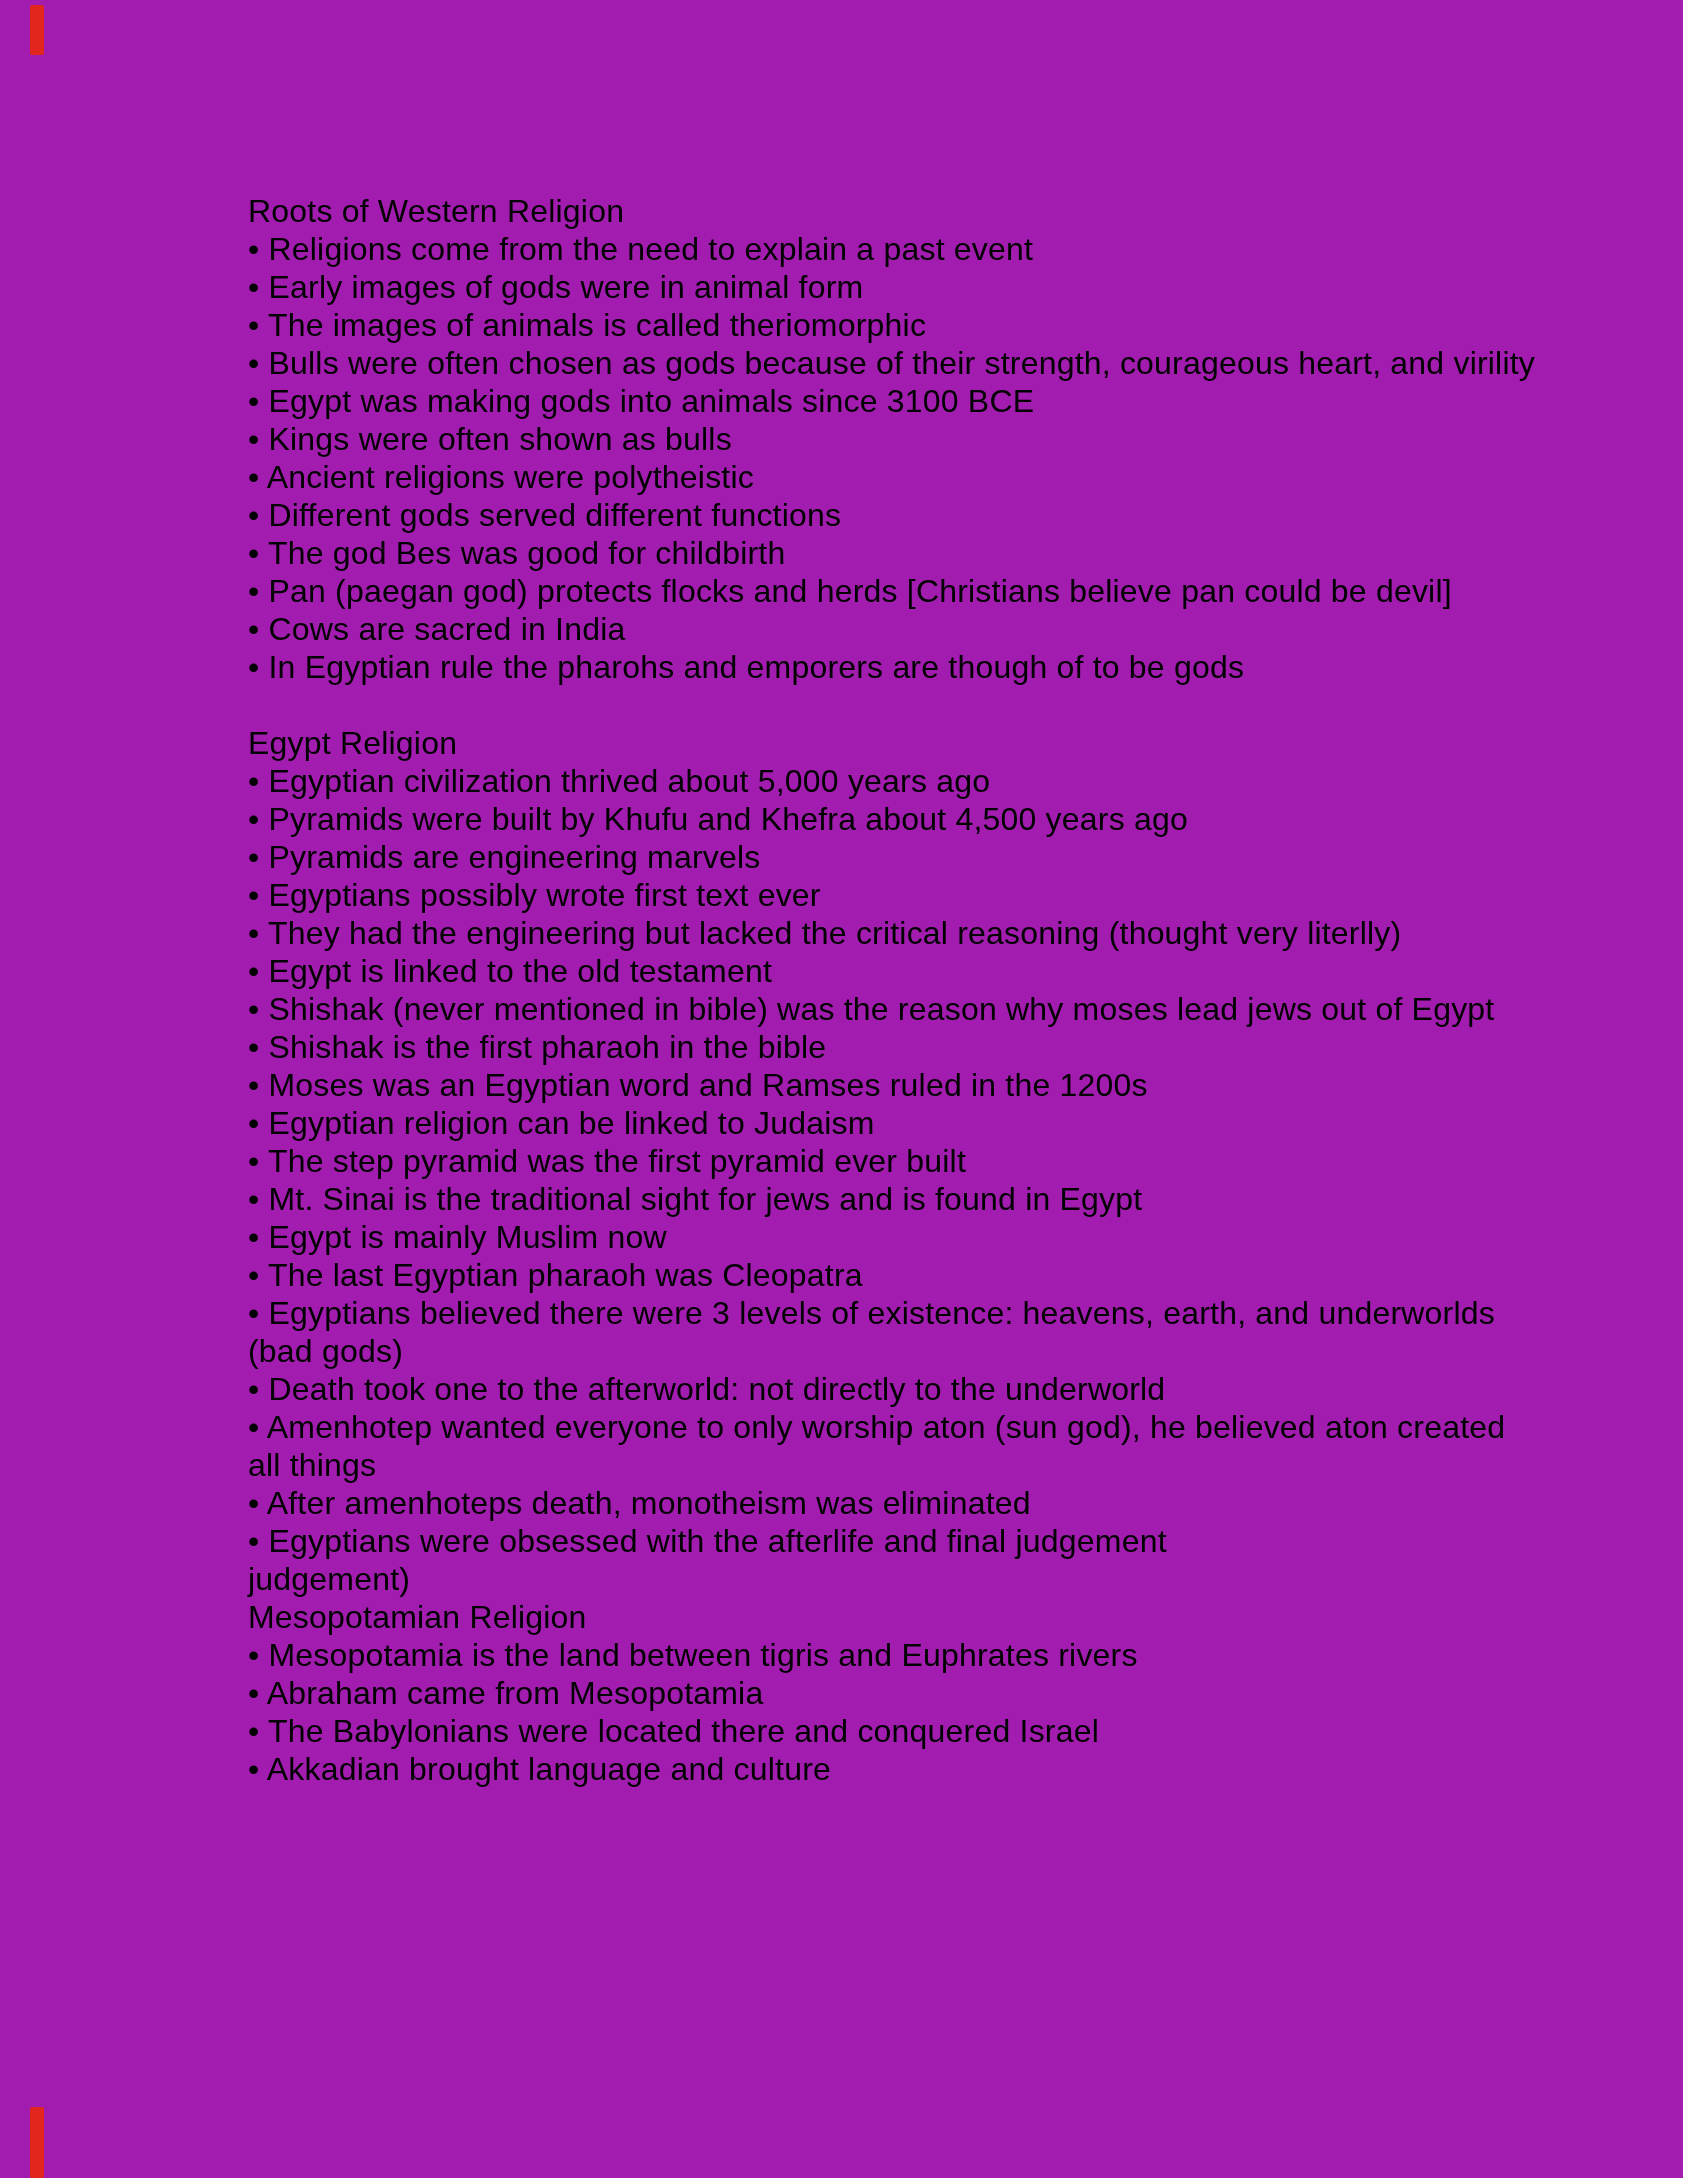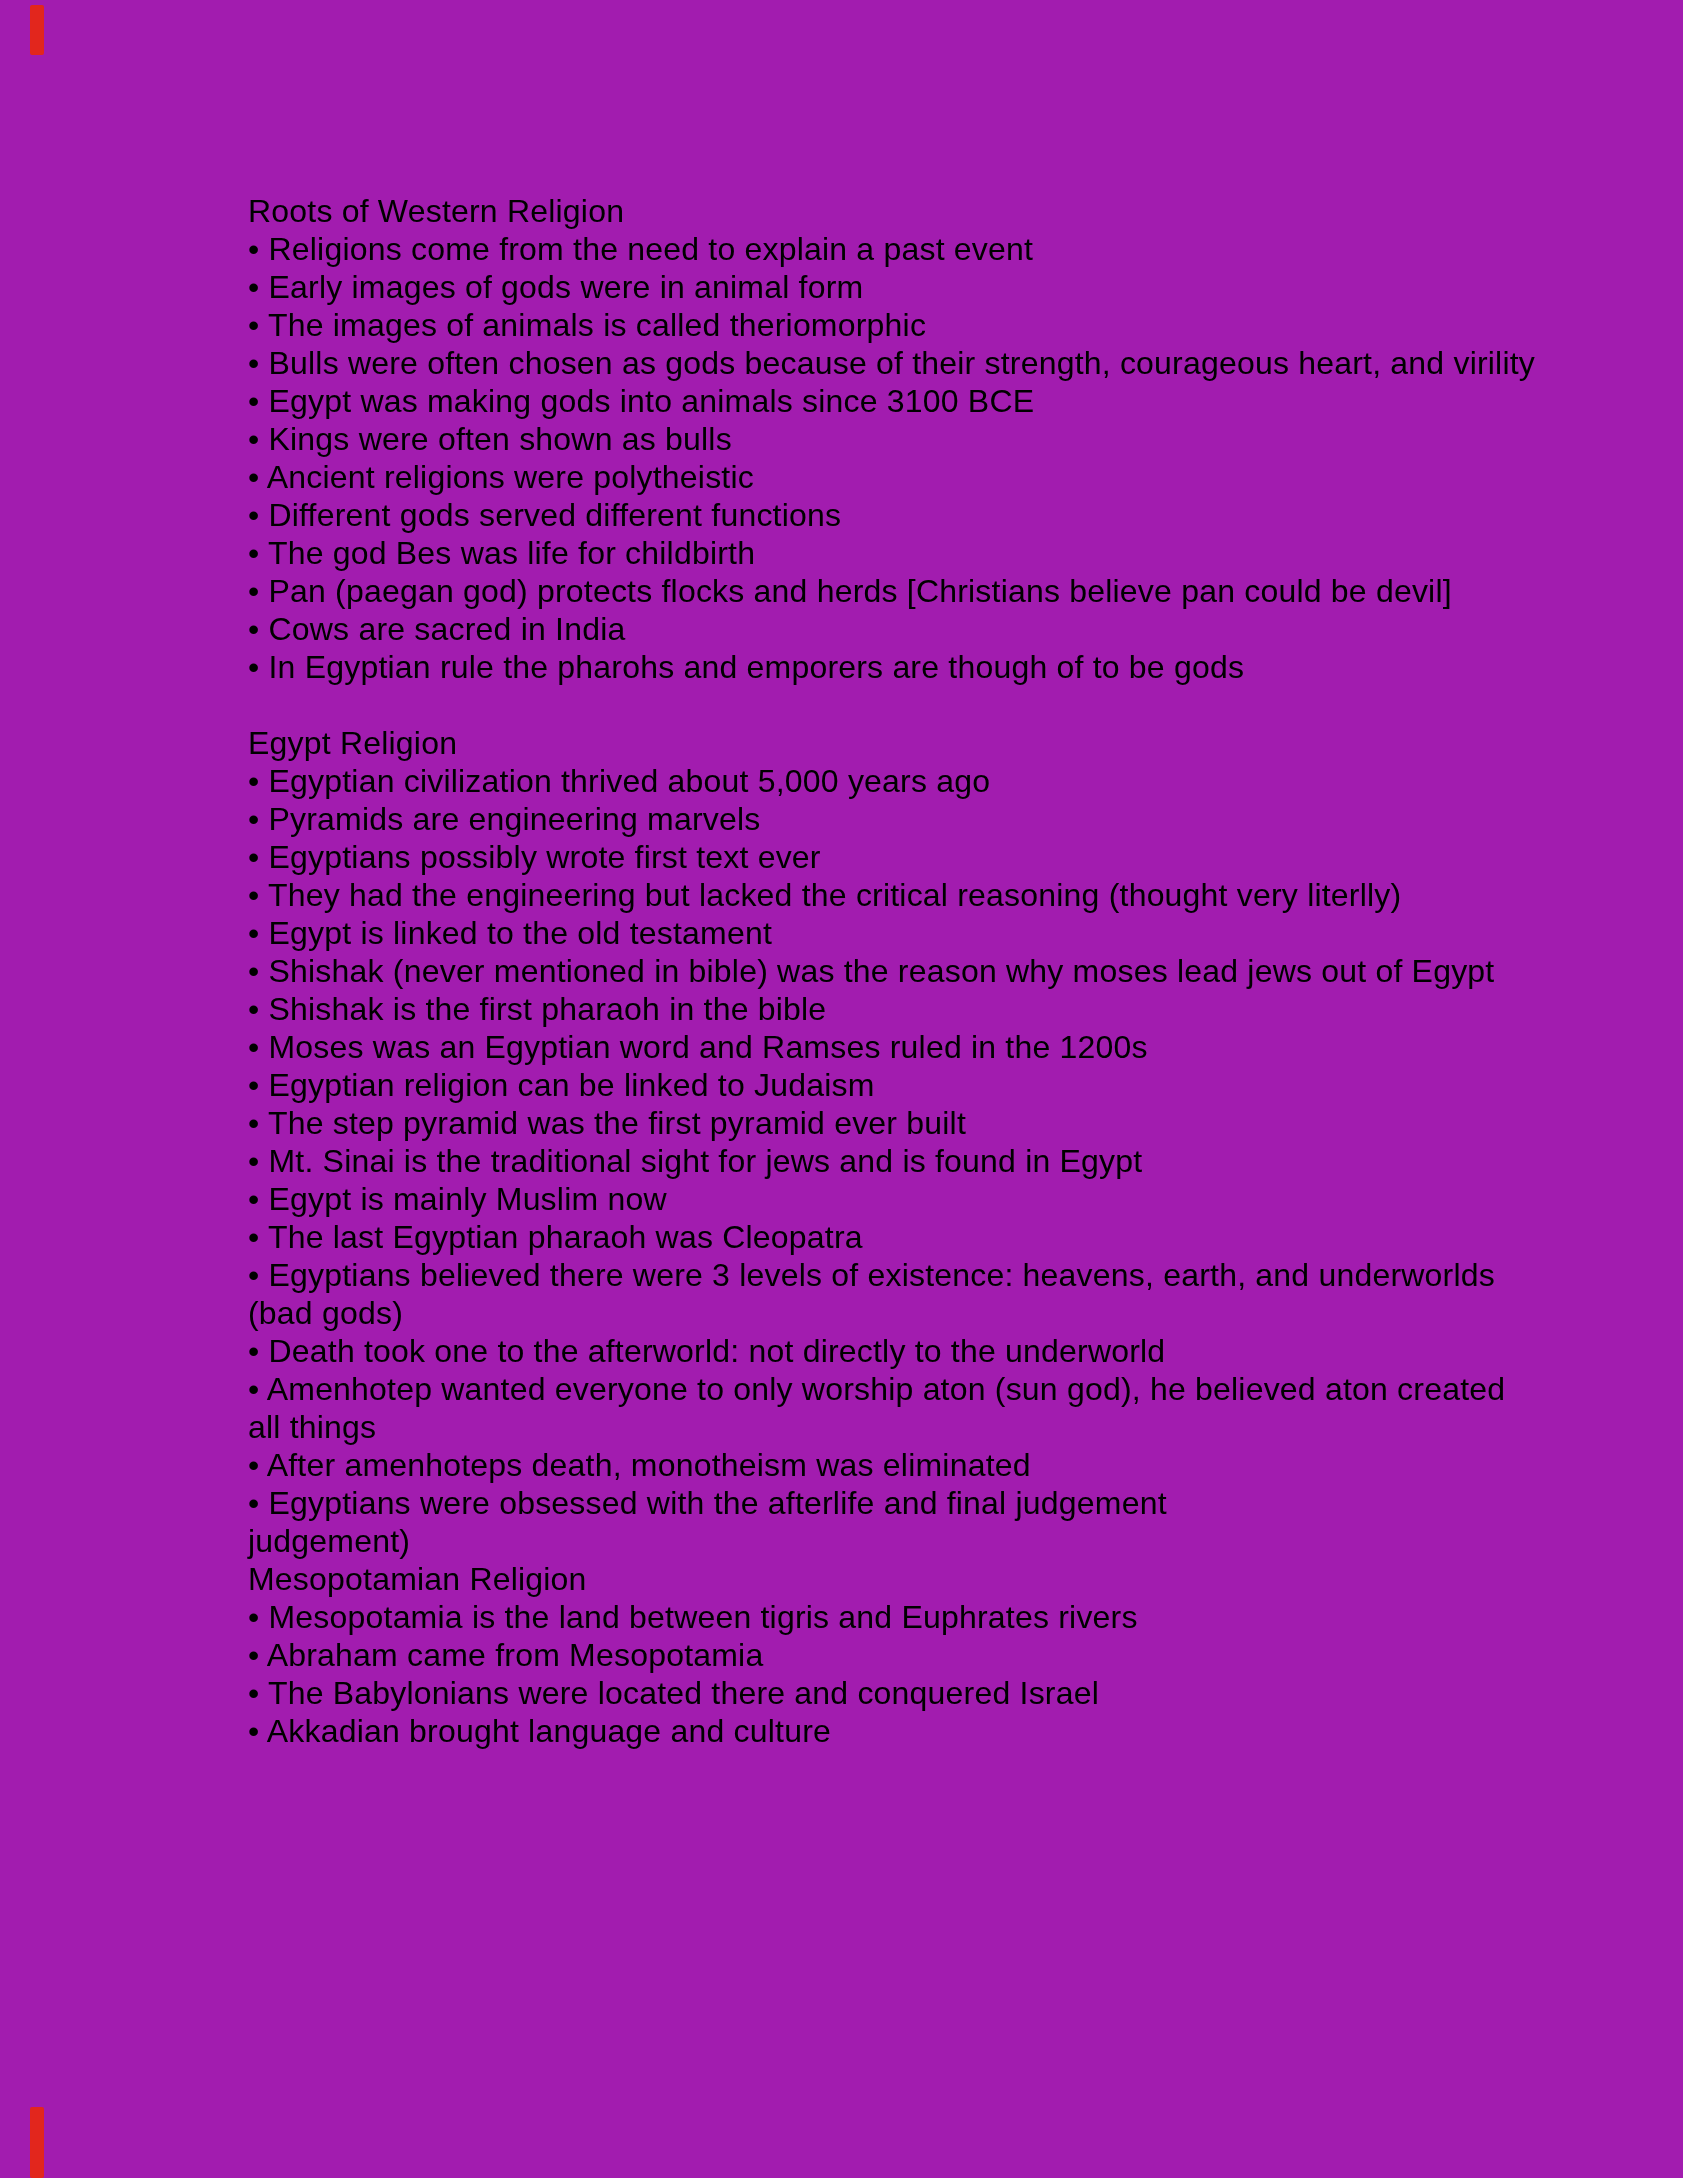--- a/index.html
+++ b/index.html
@@ -54,27 +54,28 @@
   <div class="content">
       <div class="line heading">Roots of Western Religion</div>
       <div class="line bullet">• Religions come from the need to explain a past event</div>
       <div class="line bullet">• Early images of gods were in animal form</div>
       <div class="line bullet">• The images of animals is called theriomorphic</div>
       <div class="line bullet">• Bulls were often chosen as gods because of their strength, courageous heart, and virility</div>
       <div class="line bullet">• Egypt was making gods into animals since 3100 BCE</div>
       <div class="line bullet">• Kings were often shown as bulls</div>
       <div class="line bullet">• Ancient religions were polytheistic</div>
       <div class="line bullet">• Different gods served different functions</div>
-      <div class="line bullet">• The god Bes was life for childbirth</div>
+      <div class="line bullet">• The god Bes was good for childbirth</div>
       <div class="line bullet">• Pan (paegan god) protects flocks and herds [Christians believe pan could be devil]</div>
       <div class="line bullet">• Cows are sacred in India</div>
       <div class="line bullet">• In Egyptian rule the pharohs and emporers are though of to be gods</div>
       <div class="line blank"></div>
       <div class="line heading">Egypt Religion</div>
       <div class="line bullet">• Egyptian civilization thrived about 5,000 years ago</div>
+      <div class="line bullet">• Pyramids were built by Khufu and Khefra about 4,500 years ago</div>
       <div class="line bullet">• Pyramids are engineering marvels</div>
       <div class="line bullet">• Egyptians possibly wrote first text ever</div>
       <div class="line bullet">• They had the engineering but lacked the critical reasoning (thought very literlly)</div>
       <div class="line bullet">• Egypt is linked to the old testament</div>
       <div class="line bullet">• Shishak (never mentioned in bible) was the reason why moses lead jews out of Egypt</div>
       <div class="line bullet">• Shishak is the first pharaoh in the bible</div>
       <div class="line bullet">• Moses was an Egyptian word and Ramses ruled in the 1200s</div>
       <div class="line bullet">• Egyptian religion can be linked to Judaism</div>
       <div class="line bullet">• The step pyramid was the first pyramid ever built</div>
       <div class="line bullet">• Mt. Sinai is the traditional sight for jews and is found in Egypt</div>

